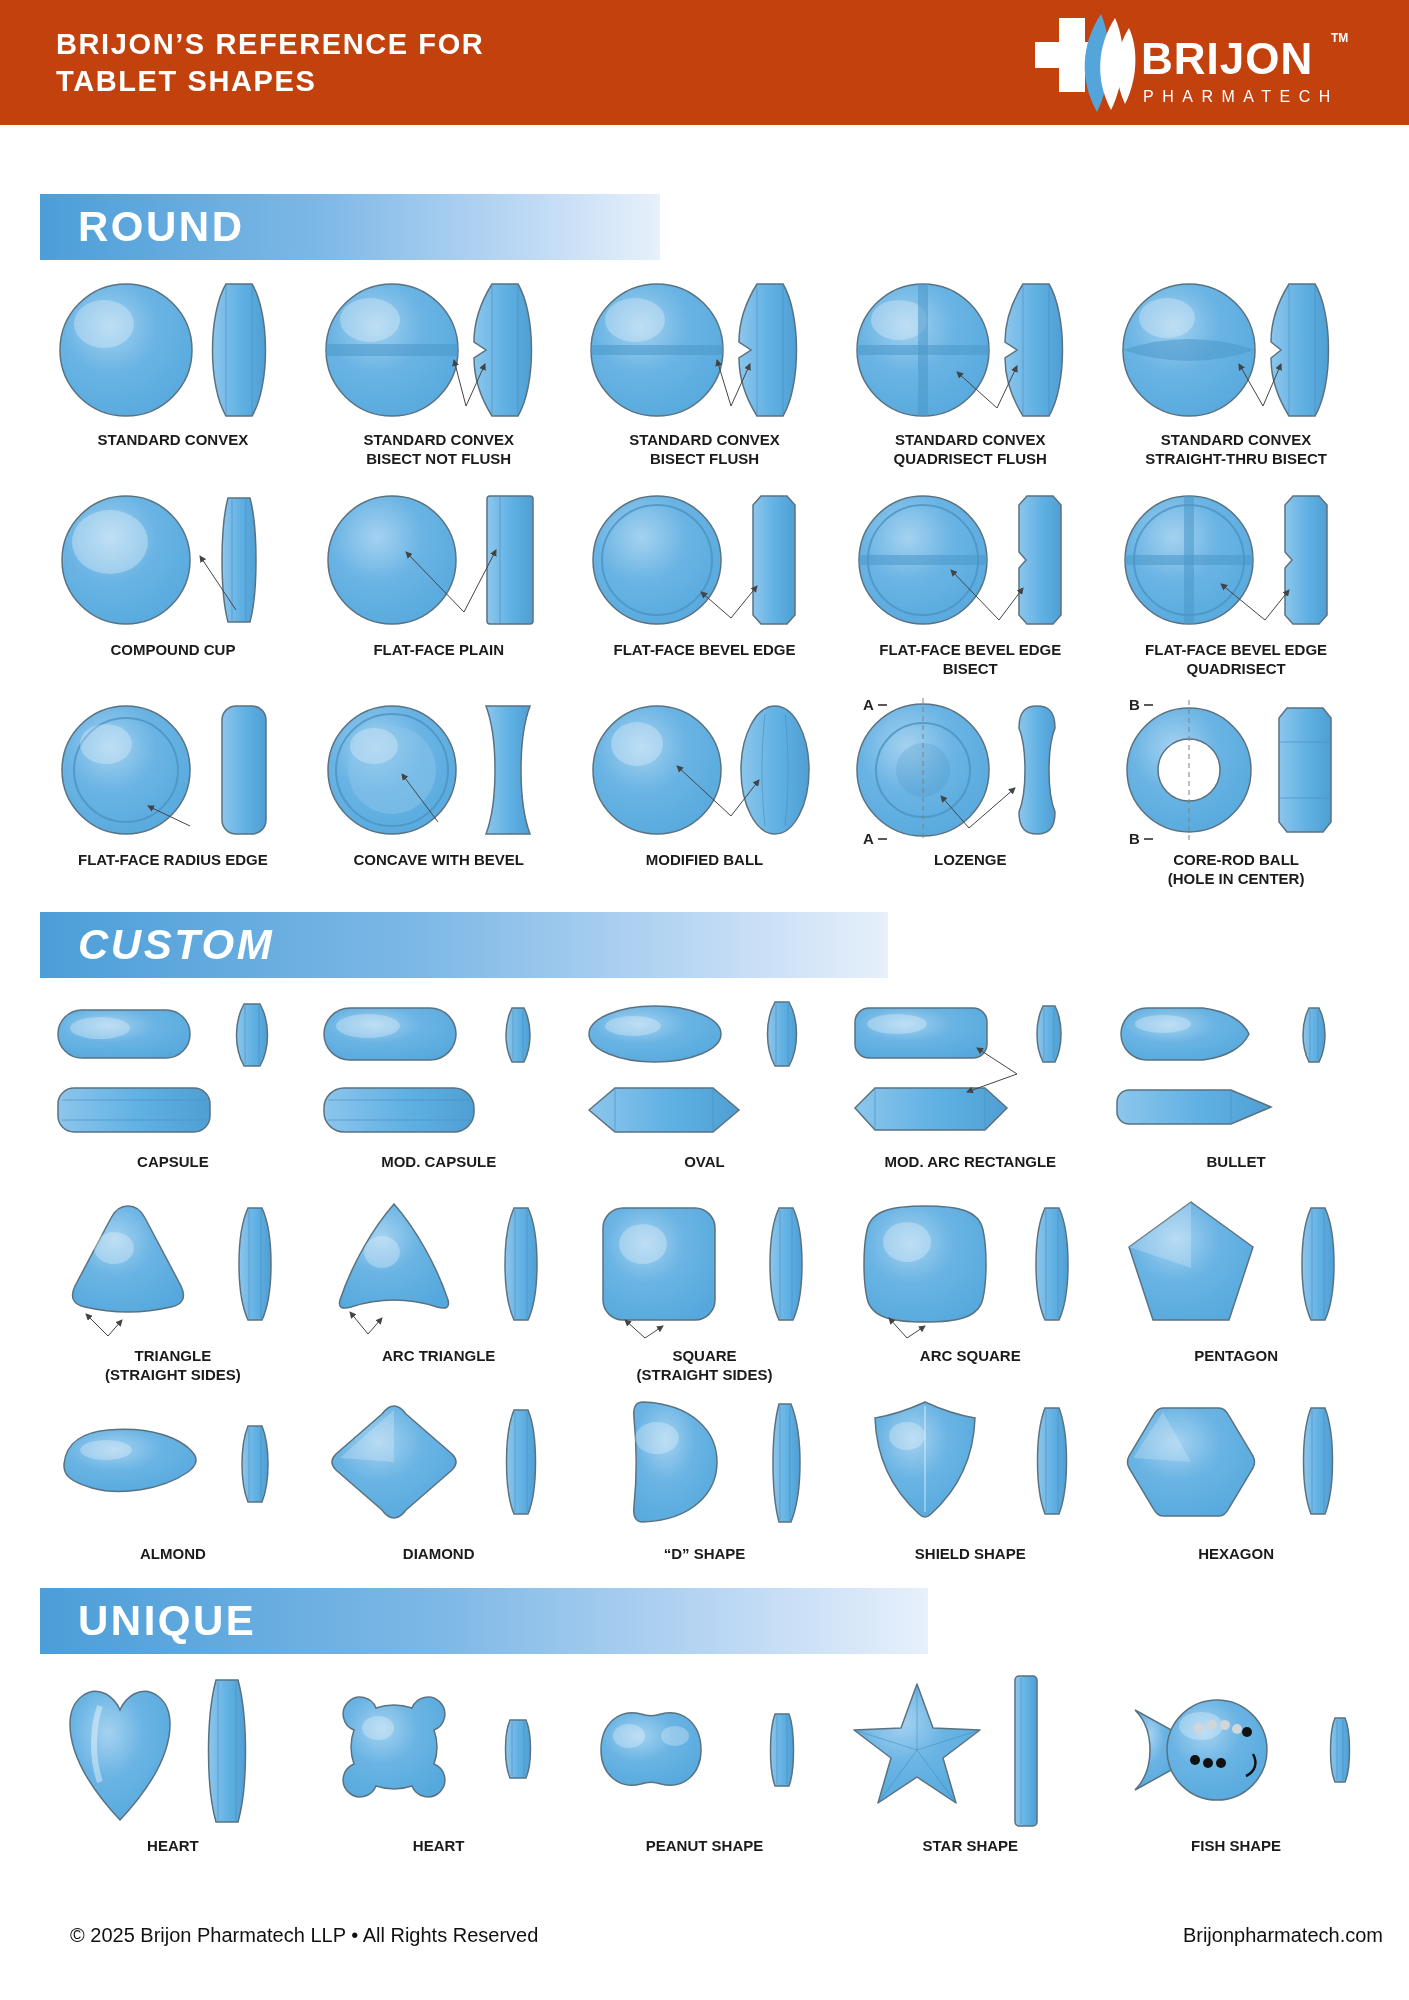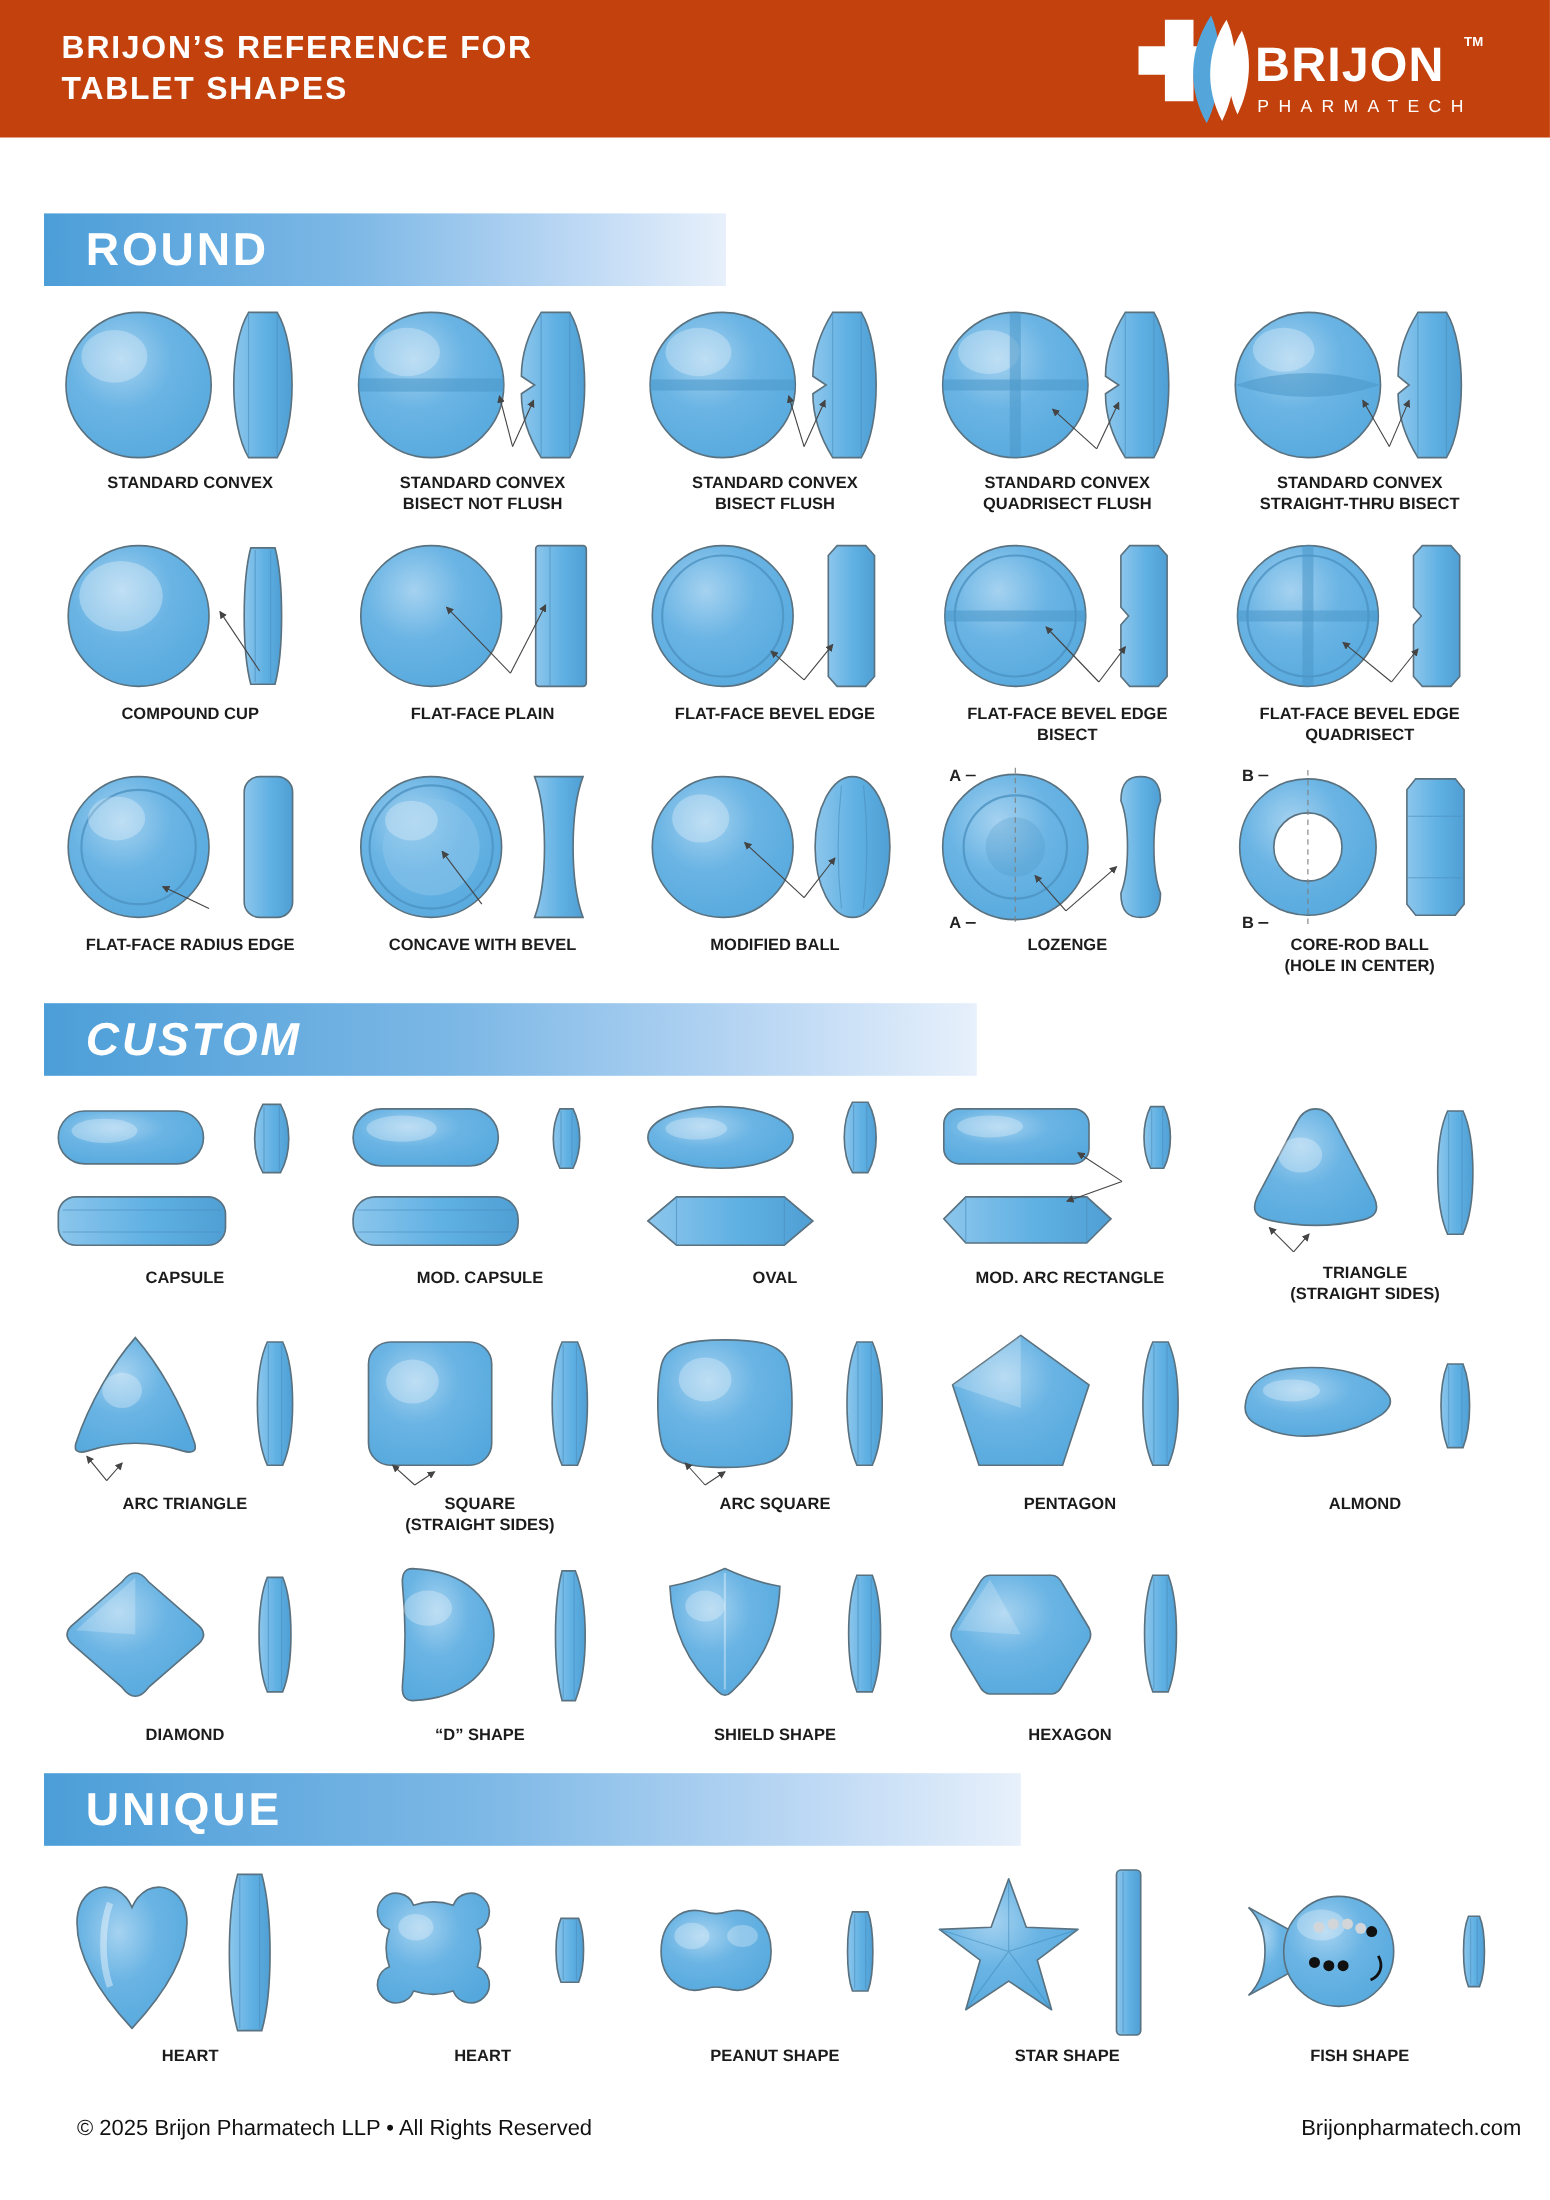--- a/index.html
+++ b/index.html
@@ -17,21 +17,21 @@
           padding-left:38px;box-sizing:border-box;color:#fff;font-size:42px;
           font-weight:700;letter-spacing:2.5px;
           background:linear-gradient(90deg,#4c9ed8 0%,#7db8e6 45%,#bcd8f4 78%,#e7f0fb 100%);}
   .banner-round{width:620px;margin-top:69px;}
   .banner-custom{width:848px;margin-top:8px;font-style:italic;}
   .banner-unique{width:888px;margin-top:6px;}
 
   
   .grid{display:grid;grid-template-columns:repeat(5,1fr);padding:0 40px;}
   .grid-round{margin-top:14px;}
-  .grid-custom{margin-top:10px;gap:12px;}
+  .grid-custom{margin-top:10px;}
   .grid-unique{margin-top:8px;}
   .cell{display:flex;flex-direction:column;align-items:center;}
   .cell-round{height:210px;}
   .cell-custom{height:198px;}
   .cell-unique{height:187px;}
   .cell svg{display:block;flex:0 0 auto;}
   .label{text-align:center;font-size:15px;font-weight:700;color:#1b1b1b;
          line-height:19px;margin-top:4px;letter-spacing:0;}
 
   
@@ -391,20 +391,34 @@
       <path class="seam" d="M30,100 V142 M140,100 V142"></path>
       <path class="ptr" d="M172,86 L132,60" marker-end="url(#arrowhead)"></path>
       <path class="ptr" d="M172,86 L122,104" marker-end="url(#arrowhead)"></path>
     </svg>
     <div class="label">
       <div>MOD. ARC RECTANGLE</div>
       <div></div>
     </div>
   </div>
 
+  <div class="cell cell-custom">
+    <svg width="250" height="160" viewBox="0 0 250 160">
+      <path class="pill" d="M10,46 a26,26 0 0 1 26,-26 h56 c24,3 40,13 46,26 c-6,13 -22,23 -46,26 h-56 a26,26 0 0 1 -26,-26 z"></path>
+      <ellipse class="hl" cx="52" cy="36" rx="28" ry="9"></ellipse>
+      <path class="pside" d="M198,20 C190,36 190,58 198,74 L208,74 C216,58 216,36 208,20 Z"></path>
+      <path class="seam" d="M199,22 V72 M207,22 V72"></path>
+      <path class="pside" d="M18,102 h102 l40,17 l-40,17 h-102 a12,12 0 0 1 -12,-12 v-10 a12,12 0 0 1 12,-12 z"></path>
+      <path class="seam" d="M120,102 V136"></path>
+    </svg>
+    <div class="label">
+      <div>BULLET</div>
+      <div></div>
+    </div>
+  </div>
 
   <div class="cell cell-custom">
     <svg width="250" height="156" viewBox="0 0 250 156">
       <path class="pill" d="M80,20 Q91,20 97,32 L133,100 Q141,117 123,121 Q80,131 37,121 Q19,117 27,100 L63,32 Q69,20 80,20 Z"></path>
       <ellipse class="hl" cx="66" cy="62" rx="20" ry="16"></ellipse>
       <path class="pside" d="M200,22 C188,48 188,108 200,134 L214,134 C226,108 226,48 214,22 Z"></path>
       <path class="seam" d="M201,24 V132 M213,24 V132"></path>
       <path class="ptr" d="M60,150 L38,128" marker-end="url(#arrowhead)"></path>
       <path class="ptr" d="M60,150 L74,134" marker-end="url(#arrowhead)"></path>
     </svg>

